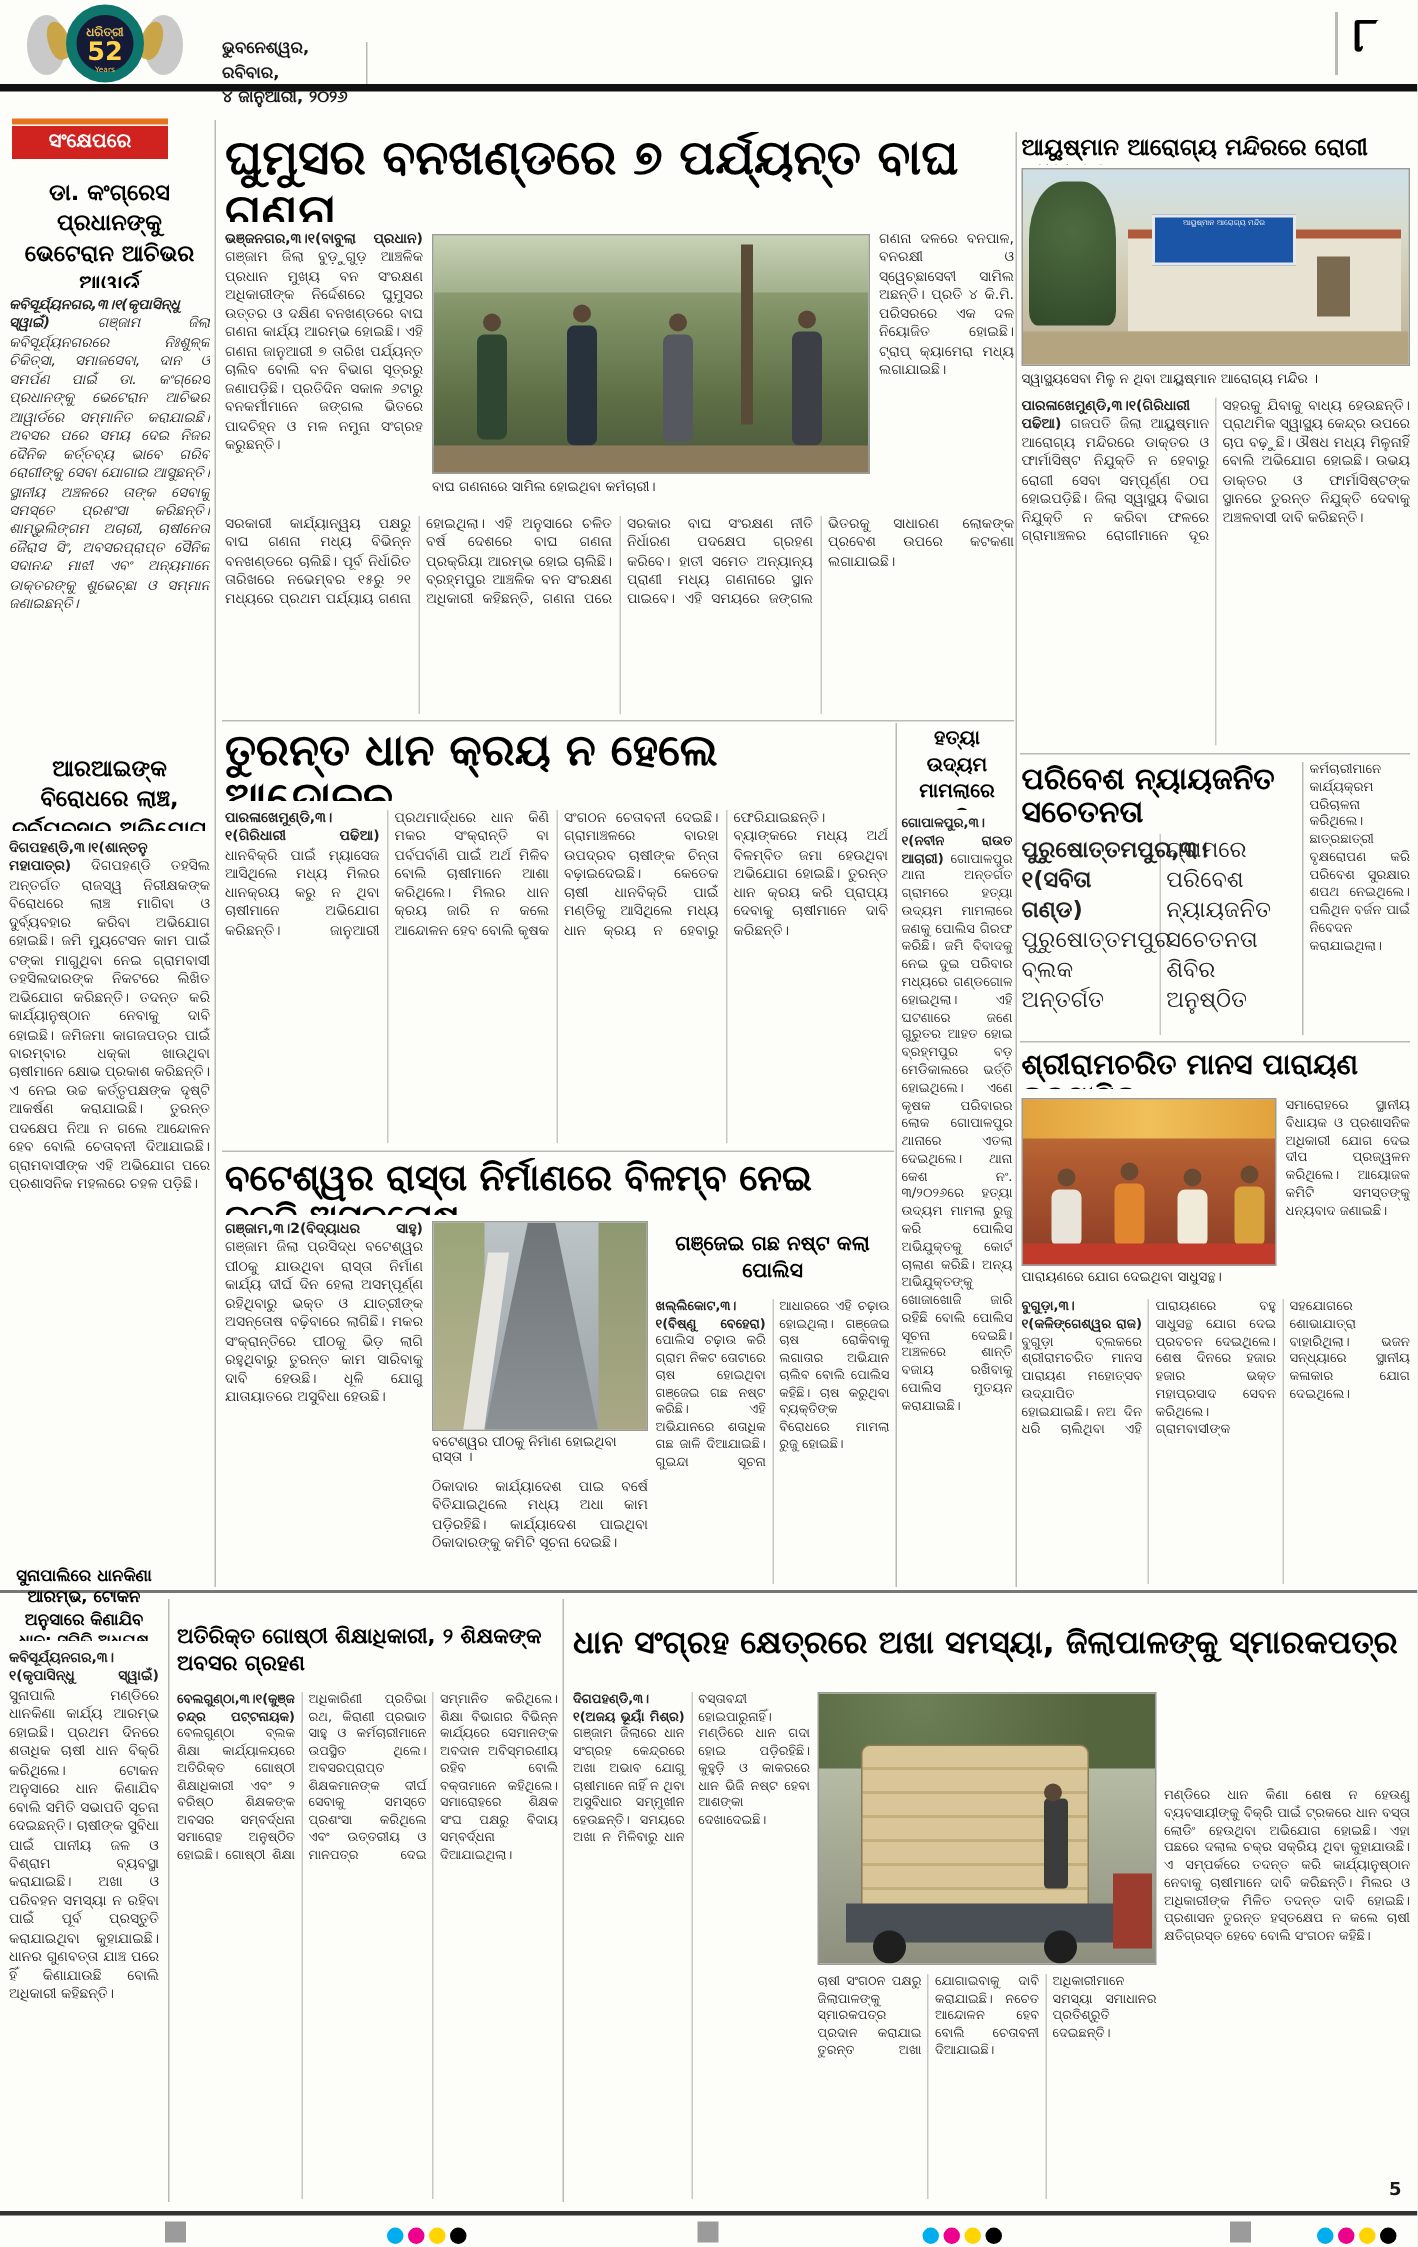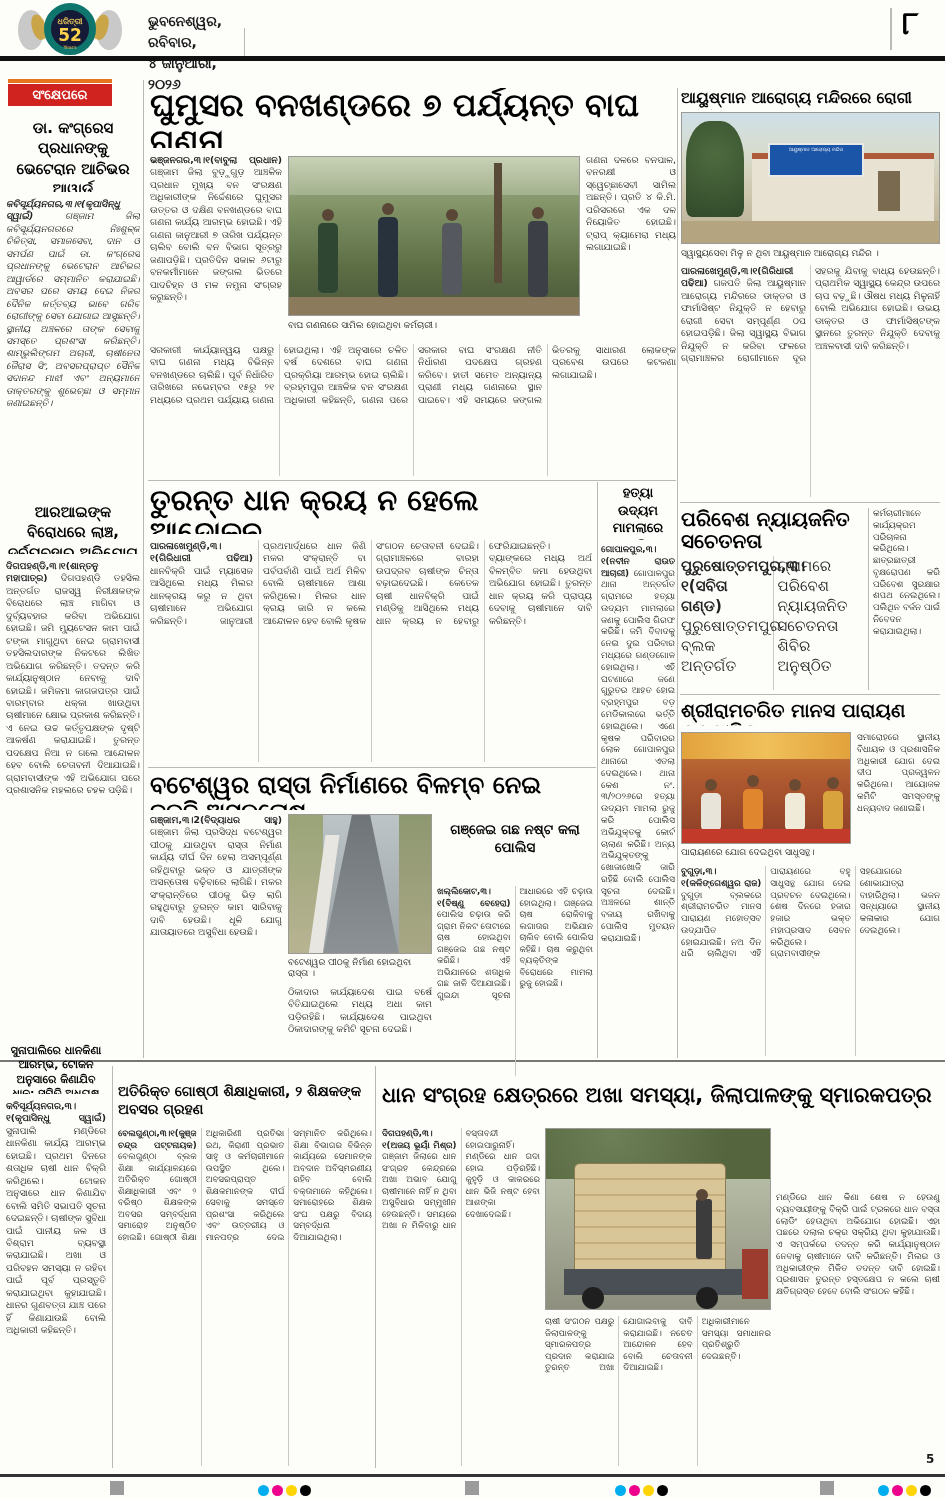--- a/index.html
+++ b/index.html
@@ -36,21 +36,21 @@
     <div class="logo-wing" style="left:0;"></div>
     <div class="logo-wing" style="right:0;"></div>
     <div class="goldleaf" style="left:14px;top:12px;transform:rotate(-18deg);"></div>
     <div class="goldleaf" style="right:14px;top:12px;transform:rotate(18deg);"></div>
     <div class="abs" style="left:26px;top:1px;width:52px;height:52px;border-radius:50%;background:#151a36;border:7px solid #0f766e;box-sizing:border-box;text-align:center;">
       <div style="font-size:8px;color:#e8c55a;margin-top:7px;font-weight:bold;">ଧରିତ୍ରୀ</div>
       <div style="font-size:17px;color:#ffd24d;font-weight:bold;line-height:1;">52</div>
       <div style="font-size:5px;color:#e8c55a;">Years</div>
     </div>
   </div>
-  <div class="abs" style="left:148px;top:11px;width:92px;font-size:14px;font-weight:bold;line-height:1.5;">
+  <div class="abs" style="left:148px;top:24px;width:92px;font-size:11px;font-weight:bold;line-height:1.5;">
     <div>ଭୁବନେଶ୍ୱର, ରବିବାର,</div>
     <div>୪ ଜାନୁଆରୀ, ୨୦୨୬</div>
   </div>
   <div class="abs vrule" style="left:244px;top:28px;height:30px;"></div>
   <div class="abs vrule" style="left:890px;top:8px;height:42px;width:2px;"></div>
   <div class="abs" style="left:902px;top:4px;font-size:32px;font-weight:bold;color:#000;">୮</div>
   <div class="abs" style="left:0;top:56px;width:945px;height:5px;background:#111;"></div>
 
   <div class="abs vrule" style="left:143px;top:80px;height:978px;"></div>
   <div class="abs vrule" style="left:677px;top:88px;height:970px;"></div>
@@ -184,21 +184,21 @@
   <div class="abs photo" style="left:288px;top:814px;width:144px;height:140px;background:linear-gradient(180deg,#bcc4c8 0%,#9aa2a6 100%);">
     <div class="abs" style="left:34px;top:0;width:76px;height:140px;background:linear-gradient(180deg,#6f7478 0%,#8d9296 100%);clip-path:polygon(38% 0,62% 0,100% 100%,0 100%);"></div>
     <div class="abs" style="left:0px;top:0;width:34px;height:140px;background:linear-gradient(180deg,#9aa478,#b8b493);"></div>
     <div class="abs" style="left:110px;top:0;width:34px;height:140px;background:linear-gradient(180deg,#8e9870,#aaa886);"></div>
     <div class="abs" style="left:28px;top:20px;width:14px;height:120px;background:#e8e6e0;transform:skewX(-8deg);"></div>
   </div>
   <div class="abs caption" style="left:288px;top:957px;width:144px;height:26px;">ବଟେଶ୍ୱର ପୀଠକୁ ନିର୍ମାଣ ହୋଇଥିବା ରାସ୍ତା ।</div>
   <div class="abs body-text" style="left:288px;top:986px;width:144px;height:70px;">ଠିକାଦାର କାର୍ଯ୍ୟାଦେଶ ପାଇ ବର୍ଷେ ବିତିଯାଇଥିଲେ ମଧ୍ୟ ଅଧା କାମ ପଡ଼ିରହିଛି। କାର୍ଯ୍ୟାଦେଶ ପାଇଥିବା ଠିକାଦାରଙ୍କୁ କମିଟି ସୂଚନା ଦେଇଛି।</div>
 
   <div class="abs hl hl-center" style="left:437px;top:820px;width:156px;height:40px;font-size:13.5px;line-height:1.35;">ଗଞ୍ଜେଇ ଗଛ ନଷ୍ଟ କଲା ପୋଲିସ</div>
-  <div class="abs body-text cols2" style="left:437px;top:866px;width:156px;height:190px;font-size:8.6px;margin-top:20px;">
+  <div class="abs body-text cols2" style="left:437px;top:866px;width:156px;height:190px;font-size:8.6px;">
     <span class="dateline">ଖଲ୍ଲିକୋଟ,୩।୧(ବିଷ୍ଣୁ ବେହେରା)</span>
     <span>ପୋଲିସ ଚଢ଼ାଉ କରି ଗ୍ରାମ ନିକଟ ତୋଟାରେ ଚାଷ ହୋଇଥିବା ଗଞ୍ଜେଇ ଗଛ ନଷ୍ଟ କରିଛି। ଏହି ଅଭିଯାନରେ ଶତାଧିକ ଗଛ ଜାଳି ଦିଆଯାଇଛି। ଗୁଇନ୍ଦା ସୂଚନା ଆଧାରରେ ଏହି ଚଢ଼ାଉ ହୋଇଥିଲା। ଗଞ୍ଜେଇ ଚାଷ ରୋକିବାକୁ ଲଗାତାର ଅଭିଯାନ ଚାଲିବ ବୋଲି ପୋଲିସ କହିଛି। ଚାଷ କରୁଥିବା ବ୍ୟକ୍ତିଙ୍କ ବିରୋଧରେ ମାମଲା ରୁଜୁ ହୋଇଛି।</span>
   </div>
 
   <div class="abs hl" style="left:118px;top:1082px;width:254px;height:40px;font-size:14px;line-height:1.3;">ଅତିରିକ୍ତ ଗୋଷ୍ଠୀ ଶିକ୍ଷାଧିକାରୀ, ୨ ଶିକ୍ଷକଙ୍କ ଅବସର ଗ୍ରହଣ</div>
   <div class="abs body-text cols3" style="left:118px;top:1128px;width:254px;height:338px;font-size:8.6px;">
     <span class="dateline">ବେଲଗୁଣ୍ଠା,୩।୧(କୁଞ୍ଜ ଚନ୍ଦ୍ର ପଟ୍ଟନାୟକ)</span>
     <span>ବେଲଗୁଣ୍ଠା ବ୍ଲକ ଶିକ୍ଷା କାର୍ଯ୍ୟାଳୟରେ ଅତିରିକ୍ତ ଗୋଷ୍ଠୀ ଶିକ୍ଷାଧିକାରୀ ଏବଂ ୨ ବରିଷ୍ଠ ଶିକ୍ଷକଙ୍କ ଅବସର ସମ୍ବର୍ଦ୍ଧନା ସମାରୋହ ଅନୁଷ୍ଠିତ ହୋଇଛି। ଗୋଷ୍ଠୀ ଶିକ୍ଷା ଅଧିକାରିଣୀ ପ୍ରତିଭା ରଥ, କିରାଣୀ ପ୍ରଭାତ ସାହୁ ଓ କର୍ମଚାରୀମାନେ ଉପସ୍ଥିତ ଥିଲେ। ଅବସରପ୍ରାପ୍ତ ଶିକ୍ଷକମାନଙ୍କ ଦୀର୍ଘ ସେବାକୁ ସମସ୍ତେ ପ୍ରଶଂସା କରିଥିଲେ ଏବଂ ଉତ୍ତରୀୟ ଓ ମାନପତ୍ର ଦେଇ ସମ୍ମାନିତ କରିଥିଲେ। ଶିକ୍ଷା ବିଭାଗର ବିଭିନ୍ନ କାର୍ଯ୍ୟରେ ସେମାନଙ୍କ ଅବଦାନ ଅବିସ୍ମରଣୀୟ ରହିବ ବୋଲି ବକ୍ତାମାନେ କହିଥିଲେ। ସମାରୋହରେ ଶିକ୍ଷକ ସଂଘ ପକ୍ଷରୁ ବିଦାୟ ସମ୍ବର୍ଦ୍ଧନା ଦିଆଯାଇଥିଲା।</span>
   </div>
 

